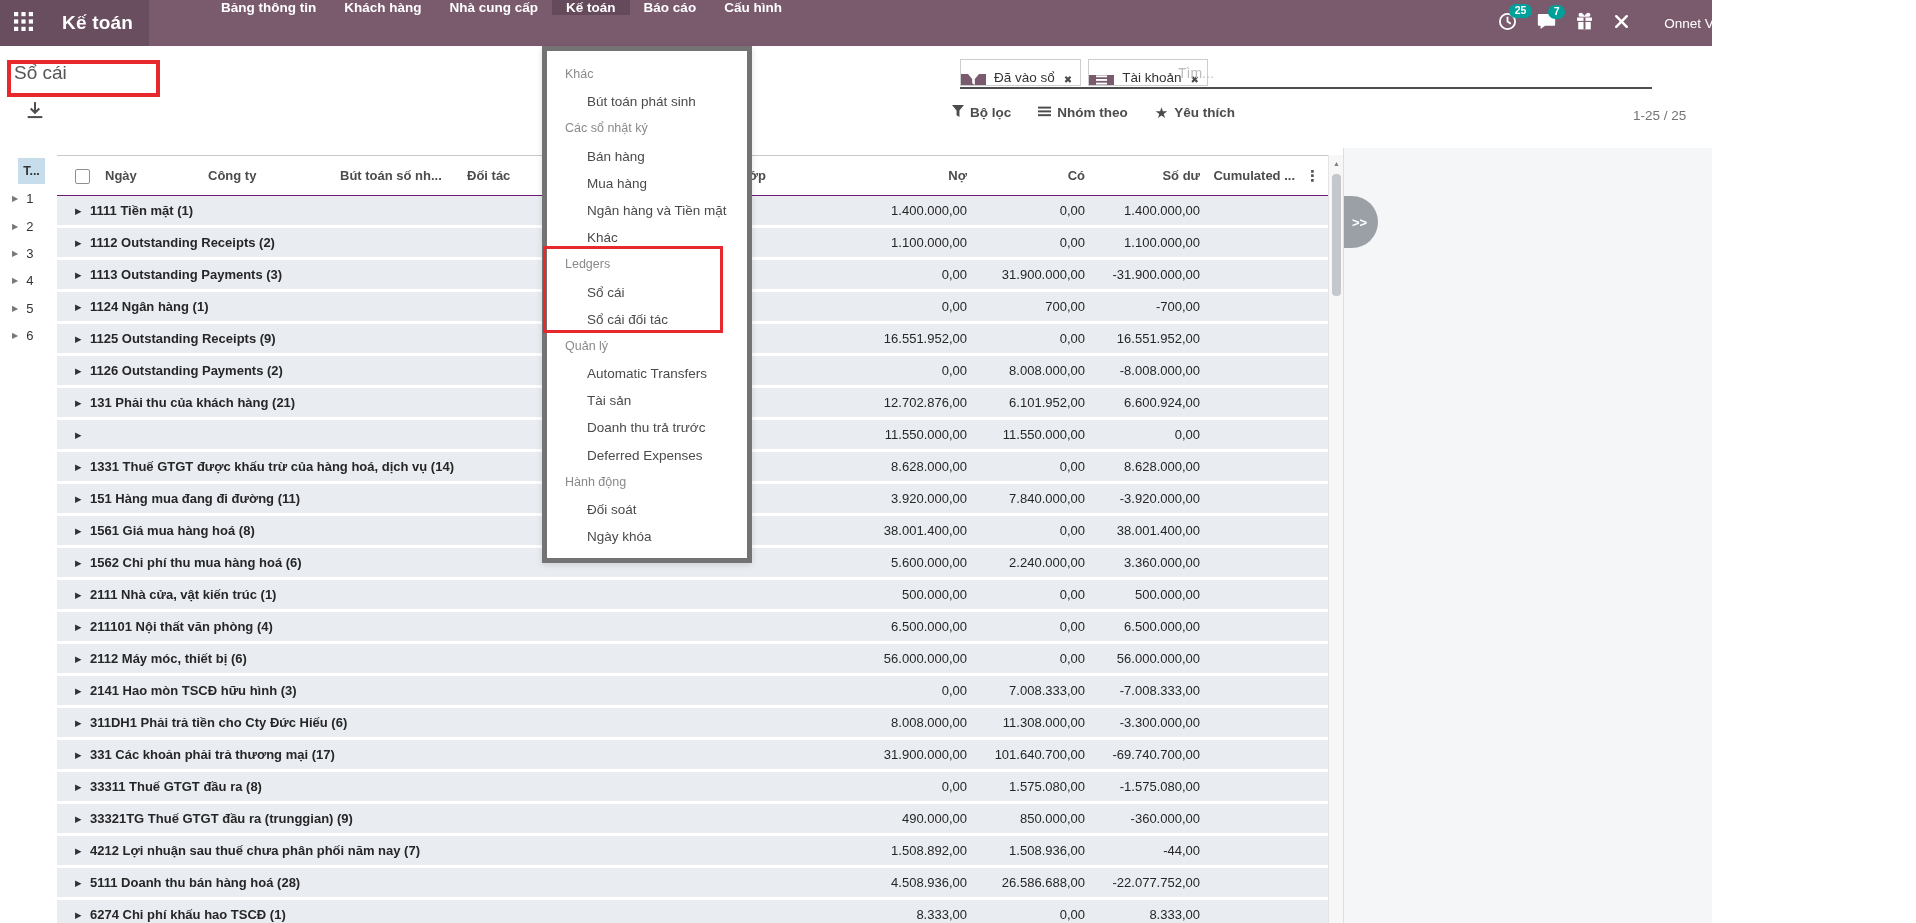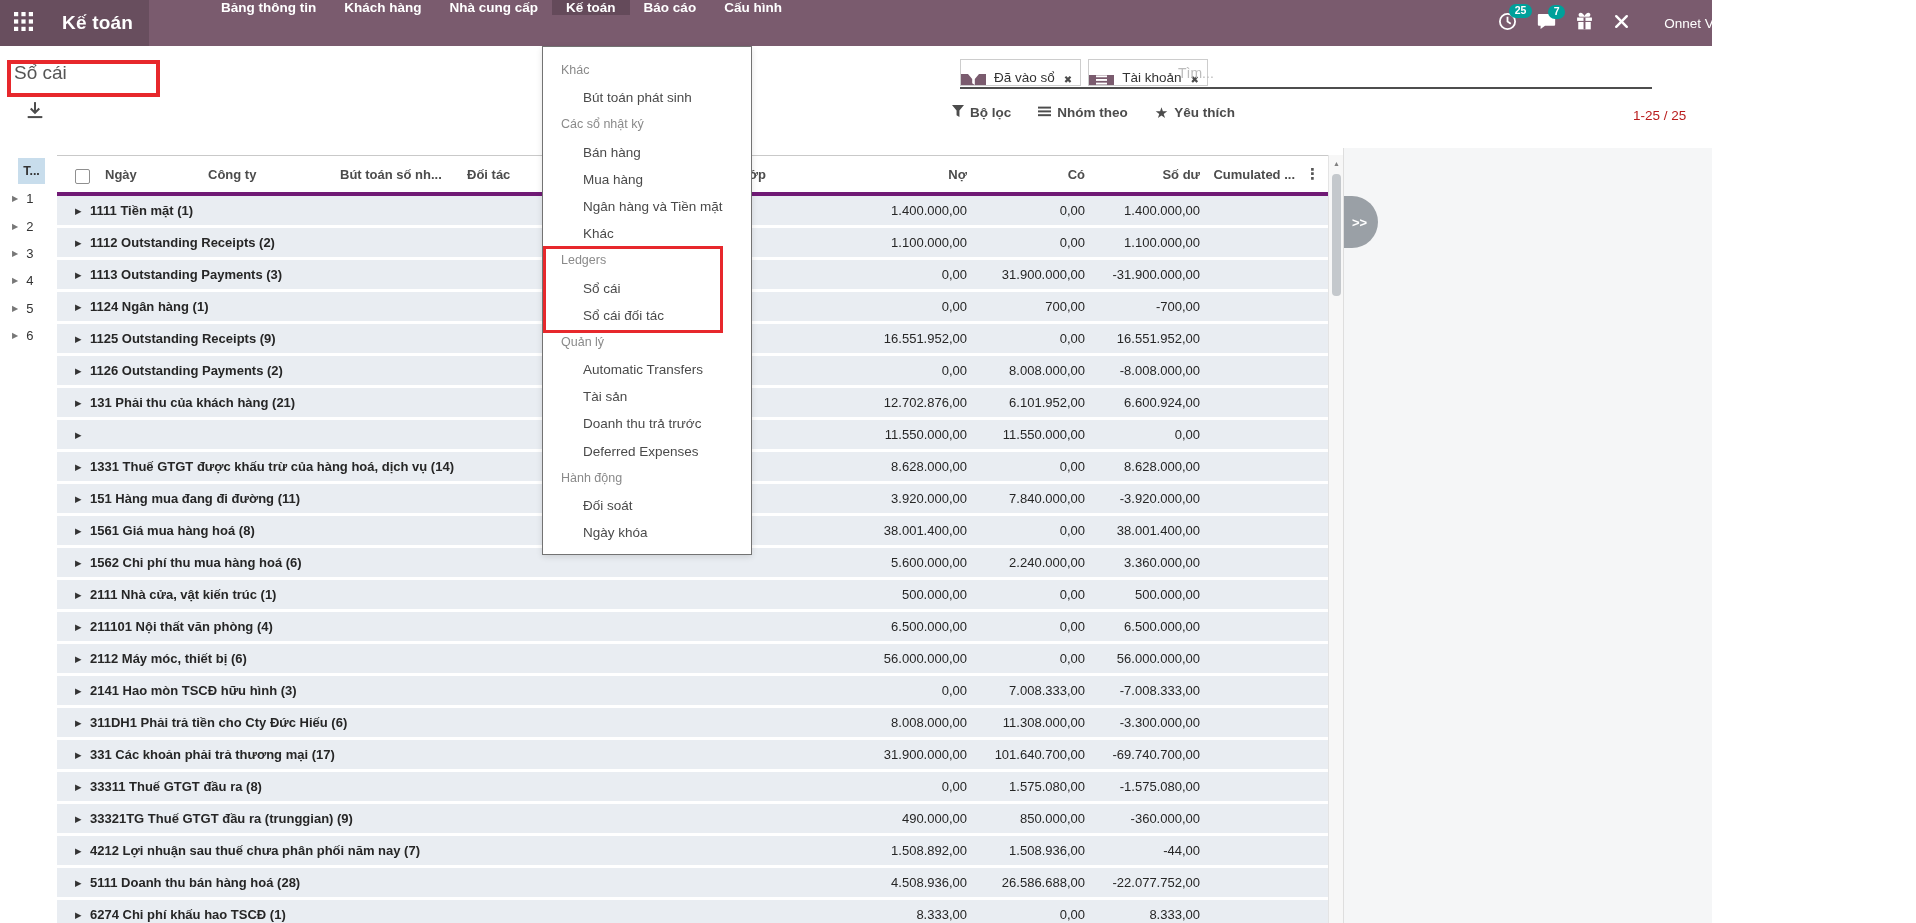--- a/index.html
+++ b/index.html
@@ -30,35 +30,35 @@
   .search-input { position:absolute; left:1178px; top:60px; width:430px; height:26px; border:none; outline:none; font-size:14px; color:#555; background:transparent; z-index:5; }
   .search-input::placeholder { color:#bcbcbc; }
   .search-underline { position:absolute; left:960px; top:87px; width:692px; height:2px; background:#4e4e4e; z-index:5; }
   .search-glass { position:absolute; left:1878px; top:63px; z-index:5; cursor:pointer; }
 
   
   .export-btn { position:absolute; left:26px; top:101px; cursor:pointer; z-index:5; }
   .filter-group { position:absolute; left:952px; top:105px; display:flex; gap:27px; align-items:center; z-index:5; }
   .fbtn { display:flex; align-items:center; gap:6px; font-size:13.5px; font-weight:600; color:#4c4c4c; cursor:pointer; }
   .fbtn .star { font-size:15px; color:#4c4c4c; line-height:1; }
-  .pager { position:absolute; left:1633px; top:108px; font-size:13.5px; color:#b91c1c; z-index:5; }
+  .pager { position:absolute; left:1633px; top:108px; font-size:13.5px; color:#737373; z-index:5; }
   .pg-btn { position:absolute; top:107px; cursor:pointer; z-index:5; }
   .vsw { position:absolute; left:1781px; top:100px; display:flex; z-index:5; }
   .vsw-btn { width:38px; height:32px; display:flex; align-items:center; justify-content:center; cursor:pointer; }
   .vsw-btn.active { background:#e4e4e4; }
 
   
   .t-box { position:absolute; left:18px; top:158px; width:27px; height:26px; background:#c8ddec; color:#333; font-weight:700; font-size:12.5px; display:flex; align-items:center; justify-content:center; z-index:3; cursor:pointer; }
   .side-rows { position:absolute; left:0; top:185px; width:56px; z-index:3; }
   .side-row { height:27.4px; display:flex; align-items:center; cursor:pointer; }
   .side-arrow { margin-left:12px; font-size:8px; color:#777; }
   .side-num { margin-left:8px; font-size:13px; color:#333; }
 
   
-  .thead { position:absolute; left:57px; top:155px; width:1271px; height:41px; border-top:1px solid #c9c9c9; border-bottom:4px solid #701a75; background:#fff; z-index:3; }
+  .thead { position:absolute; left:57px; top:155px; width:1271px; height:41px; border-top:1px solid #c9c9c9; border-bottom:1px solid #701a75; background:#fff; z-index:3; }
   .th { position:absolute; top:0; height:100%; display:flex; align-items:center; font-weight:700; font-size:13px; color:#4c4c4c; white-space:nowrap; cursor:pointer; }
   .cb { position:absolute; left:18px; top:13px; width:15px; height:15px; border:1px solid #8f8f8f; border-radius:2px; background:#fff; cursor:pointer; }
   .th-dots { position:absolute; right:8px; top:0; height:100%; display:flex; align-items:center; font-size:15px; font-weight:700; color:#555; cursor:pointer; }
   .rows { position:absolute; left:0; top:0; z-index:2; }
   .trow { position:absolute; left:57px; width:1271px; height:29px; background:#e9edf2; cursor:pointer; }
   .g-arrow { position:absolute; left:18px; top:0; height:100%; display:flex; align-items:center; font-size:8.5px; color:#333; }
   .g-name { position:absolute; left:33px; top:0; height:100%; display:flex; align-items:center; font-size:13px; font-weight:700; color:#262626; white-space:nowrap; }
   .num { position:absolute; top:0; height:100%; display:flex; align-items:center; font-size:13px; color:#262626; }
   .num.debit { right:361px; } .num.credit { right:243px; } .num.balance { right:128px; }
 
@@ -66,21 +66,21 @@
   .vscroll { position:absolute; left:1328px; top:155px; width:15px; height:768px; background:#f7f7f7; border-left:1px solid #e4e4e4; z-index:3; }
   .vs-up { position:absolute; top:5px; left:0; width:15px; text-align:center; font-size:7px; color:#808080; cursor:pointer; }
   .vs-thumb { position:absolute; top:19px; left:3px; width:9px; height:122px; background:#c4c8cc; border-radius:4px; cursor:pointer; }
 
   
   .attach-panel { position:absolute; left:1343px; top:148px; width:573px; height:775px; background:#f5f6f7; border-left:1px solid #dedede; z-index:3; }
   .panel-msg { margin-top:7px; text-align:center; font-size:13px; color:#565656; }
   .panel-toggle { position:absolute; left:0; top:48px; width:34px; height:52px; background:#9aa0a6; border-radius:0 28px 28px 0; color:#fff; display:flex; align-items:center; padding-left:8px; font-size:13px; font-weight:700; cursor:pointer; }
 
   
-  .dropdown { position:absolute; left:542px; top:46px; width:210px; background:#fff; border:1px solid #737373; box-shadow:0 2px 6px rgba(0,0,0,.12); padding:10px 0 8px; z-index:50; }
+  .dropdown { position:absolute; left:542px; top:46px; width:210px; background:#fff; border:5px solid #737373; box-shadow:0 2px 6px rgba(0,0,0,.12); padding:10px 0 8px; z-index:50; }
   .dd-title { height:27.2px; line-height:27.2px; padding-left:18px; font-size:12.5px; color:#8a8a8a; white-space:nowrap; }
   .dd-item { height:27.2px; line-height:27.2px; padding-left:40px; font-size:13.5px; color:#4a4a4a; white-space:nowrap; cursor:pointer; }
 
   
   .red-box { position:absolute; border:4px solid #e7282c; z-index:60; pointer-events:none; }
   .red-box-1 { left:7px; top:60px; width:153px; height:37px; }
   .red-box-2 { left:543px; top:246px; width:180px; height:87px; border-width:3.5px; }
 </style>
 </head>
 <body>

